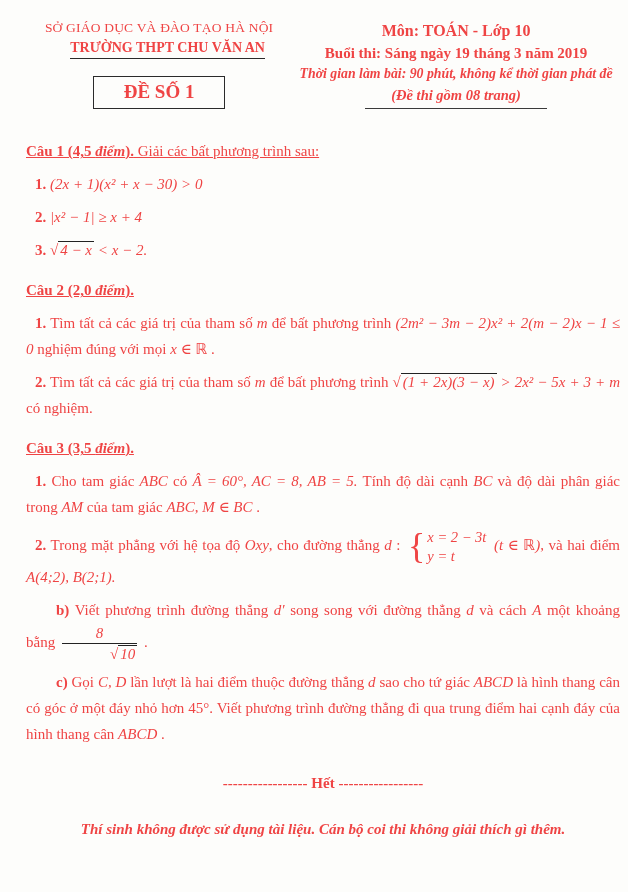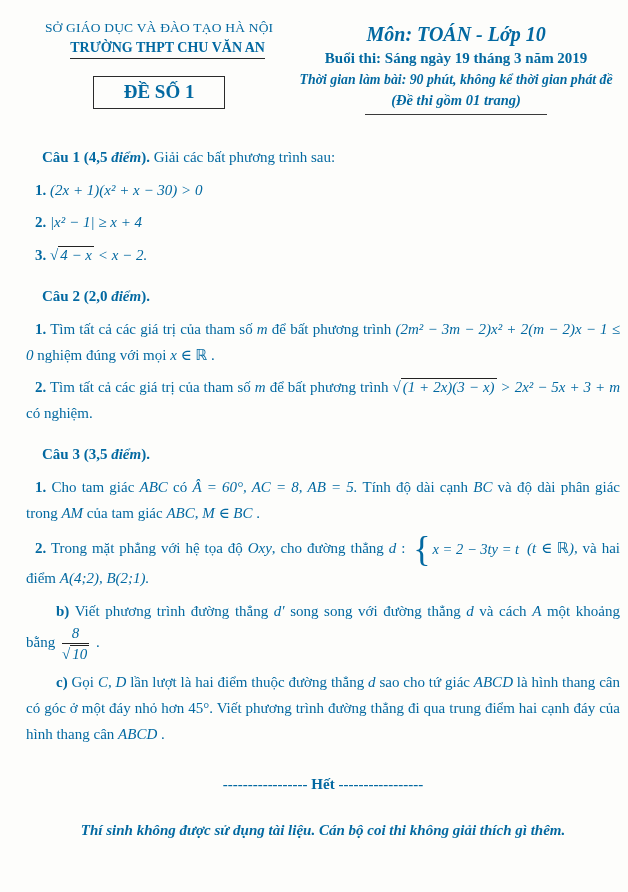--- a/index.html
+++ b/index.html
@@ -7,69 +7,69 @@
     width: 628px; height: 892px;
     overflow: hidden;
     background: #fdfdfb;
   }
   .page {
     box-sizing: border-box;
     width: 628px; height: 688px;
     padding: 20px 8px 0 26px;
     font-family: "Liberation Serif", "DejaVu Serif", "DejaVu Sans", serif;
     font-size: 15px;
-    color: #0369a1;
+    color: #ef4444;
   }
   
   .header { display: flex; justify-content: space-between; align-items: flex-start; }
   .header-left { width: 268px; text-align: center; }
   .dept { font-size: 13.5px; letter-spacing: .2px; }
   .school-line { margin-top: 3px; }
   .school {
     display: inline-block; font-weight: bold; font-size: 14px;
     padding-bottom: 2px; border-bottom: 1.4px solid #2a2a2a; margin-left: 17px;
   }
   .exam-box-line { margin-top: 17px; }
   .exam-box {
     display: inline-block; border: 1.7px solid #2a2a2a;
     padding: 4px 30px 5px; font-weight: bold; font-size: 19px;
   }
   .header-right { width: 330px; text-align: center; line-height: 1.42; }
   .hr-title    { font-weight: bold; font-size: 14.5px; }
-  .hr-subject  { font-weight: bold; font-size: 20px; font-style: italic; }
+  .hr-subject  { font-weight: bold; font-size: 16px; }
   .hr-session  { font-weight: bold; font-size: 15px; }
   .hr-duration { font-weight: bold; font-style: italic; font-size: 13.8px; }
   .hr-pages-line { margin-top: 1px; }
   .hr-pages {
     display: inline-block; font-weight: bold; font-style: italic; font-size: 14.5px;
     padding: 0 26px 3px; border-bottom: 1.5px solid #3a3a3a;
   }
   
   .body-main { margin-top: 30px; }
   p { margin: 9px; line-height: 1.72; text-align: justify; }
-  .q-heading { margin: 15px 16px 6px; }
+  .q-heading { margin: 15px 0 6px; text-decoration: underline; }
   .para { margin: 7px 0; }
   .ind-item { text-indent: 9px; }
   .ind-sub  { text-indent: 30px; }
   .run-b  { font-weight: bold; }
   .run-bi { font-weight: bold; font-style: italic; }
   .run-m  { font-style: italic; }
   
   .sqrt { white-space: nowrap; }
   .radical-sign { font-style: normal; }
   .radicand { border-top: 1.4px solid #222; padding: 0 2px; font-style: italic; }
   .frac {
     display: inline-block; vertical-align: middle; text-align: center;
     line-height: 1.2; margin: 0 3px; font-style: italic; text-indent: 0;
   }
   .frac .num { display: block; border-bottom: 1.3px solid #222; padding: 0 5px 1px; }
-  .frac .den { display: block; padding-top: 1px; }
+  .frac .den { display: block; padding-top: 1px; margin-left: 48px; }
   .system { display: inline-flex; align-items: center; vertical-align: middle; margin: 0 3px; text-indent: 0; }
   .brace { font-size: 36px; line-height: .9; font-style: normal; font-weight: 400; margin-right: 2px; }
-  .sys-lines { display: flex; flex-direction: row; line-height: 1.3; font-style: italic; font-size: 14.5px; text-align: left; }
+  .sys-lines { display: flex; flex-direction: column; line-height: 1.3; font-style: italic; font-size: 14.5px; text-align: left; }
   
   .end-line { text-align: center; font-weight: bold; margin-top: 24px; }
   .note { text-align: center; font-weight: bold; font-style: italic; margin-top: 20px; font-size: 15px; }
 </style>
 </head>
 <body>
 
 <div class="page">
 
   <div class="header">
@@ -80,21 +80,21 @@
       </div>
       <div class="exam-box-line">
         <span class="exam-box">ĐỀ SỐ 1</span>
       </div>
     </div>
     <div class="header-right">
       <div class="hr-subject">Môn: TOÁN - Lớp 10</div>
       <div class="hr-session">Buổi thi: Sáng ngày 19 tháng 3 năm 2019</div>
       <div class="hr-duration">Thời gian làm bài: 90 phút, không kể thời gian phát đề</div>
       <div class="hr-pages-line">
-        <span class="hr-pages">(Đề thi gồm 01 trang)</span>
+        <span class="hr-pages">(Đề thi gồm 08 trang)</span>
       </div>
     </div>
   </div>
 
   <div class="body-main">
     <p class="q-heading"><span class="run-b">Câu 1 (4,5 </span><span class="run-bi">điểm</span><span class="run-b">).</span><span class="run"> Giải các bất phương trình sau:</span></p>
     <p class="para ind-item"><span class="run-b">1.</span><span class="run">  </span><span class="run-m">(2x + 1)(x² + x − 30) &gt; 0</span></p>
     <p class="para ind-item"><span class="run-b">2.</span><span class="run">  </span><span class="run-m">|x² − 1| ≥ x + 4</span></p>
     <p class="para ind-item"><span class="run-b">3.</span><span class="run">  </span><span class="sqrt"><span class="radical-sign">√</span><span class="radicand">4 − x</span></span><span class="run-m"> &lt; x − 2.</span></p>
 

